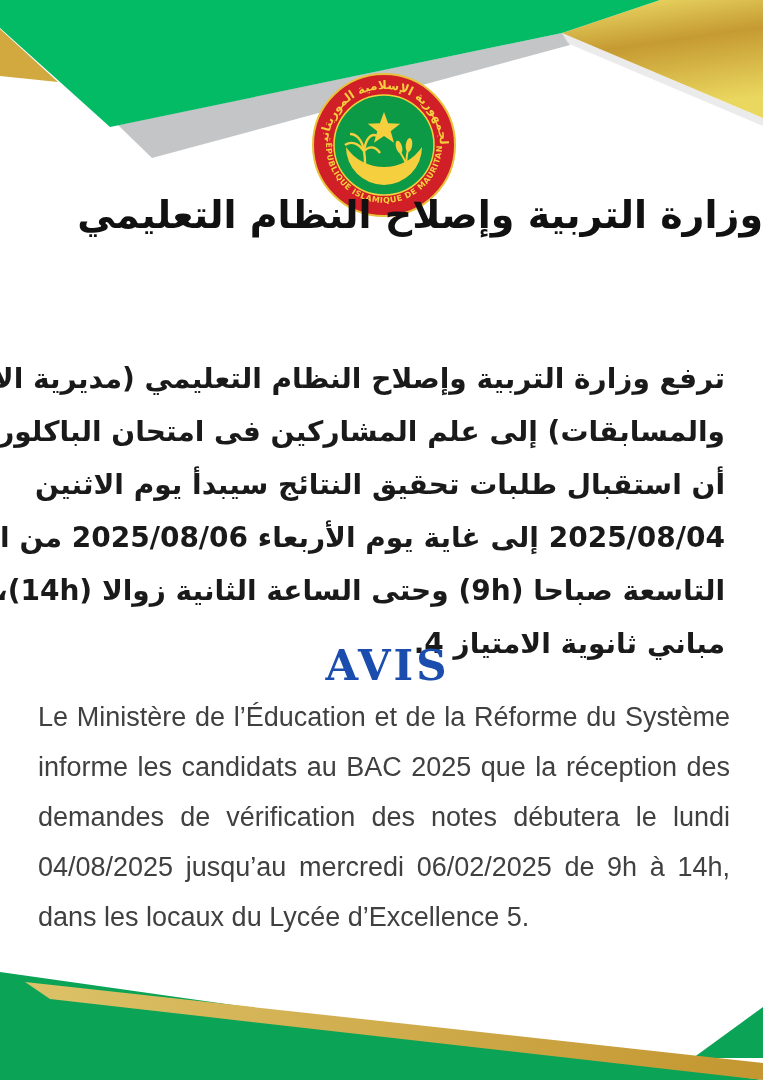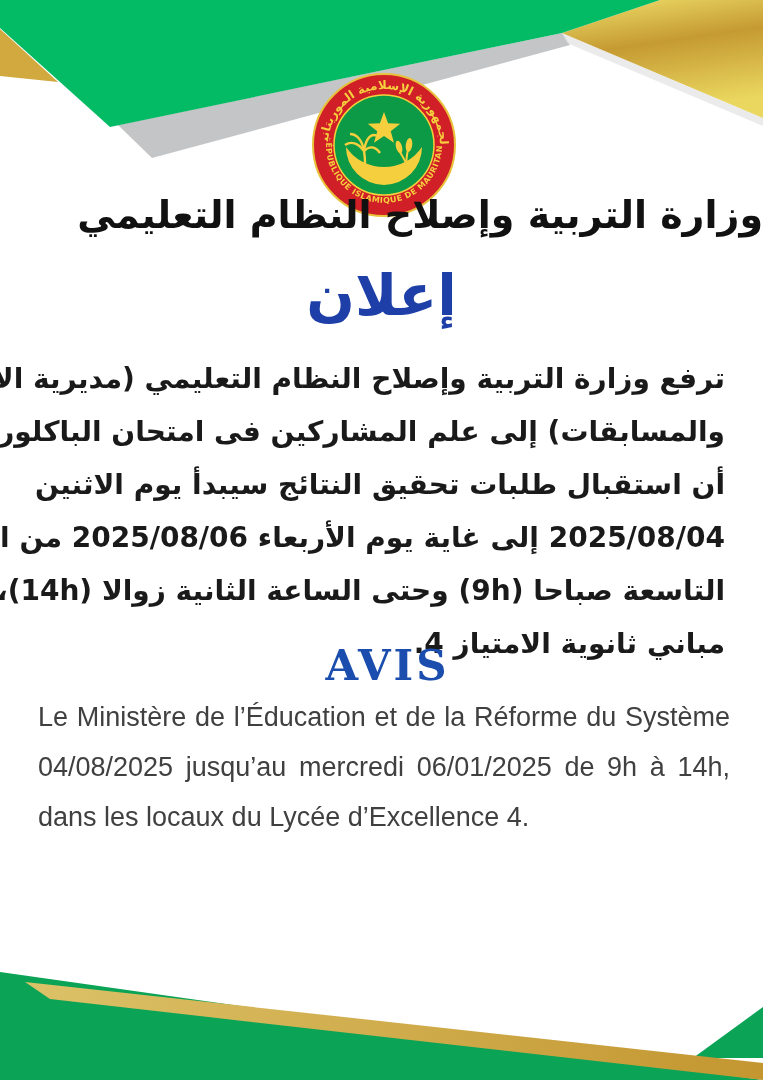--- a/index.html
+++ b/index.html
@@ -98,37 +98,38 @@
     <g transform="translate(22,6)">
       <path d="M0,22 C0,12 0,6 2,-1" stroke="#f6cf3e" stroke-width="2" fill="none"></path>
       <path d="M1,14 C-2,8 -4,4 -6,1" stroke="#f6cf3e" stroke-width="2" fill="none"></path>
       <ellipse cx="3" cy="-6" rx="3.2" ry="7" fill="#f6cf3e" transform="rotate(8 3 -6)"></ellipse>
       <ellipse cx="-7" cy="-4" rx="3" ry="6.5" fill="#f6cf3e" transform="rotate(-16 -7 -4)"></ellipse>
     </g>
   </svg>
 
   <div class="ministry-name">وزارة التربية وإصلاح النظام التعليمي</div>
 
-  <div class="title-ar">إعلان</div>
 
   <div class="ar-notice">
     <div class="ar-line">ترفع وزارة التربية وإصلاح النظام التعليمي (مديرية الامتحانات</div>
     <div class="ar-line">والمسابقات) إلى علم المشاركين فى امتحان الباكلوريا 2025،</div>
     <div class="ar-line">أن استقبال طلبات تحقيق النتائج سيبدأ يوم الاثنين</div>
     <div class="ar-line">2025/08/04 إلى غاية يوم الأربعاء 2025/08/06 من الساعة</div>
     <div class="ar-line">التاسعة صباحا (9h) وحتى الساعة الثانية زوالا (14h)، وذلك في</div>
     <div class="ar-line last">مباني ثانوية الامتياز 4.</div>
   </div>
 
   <div class="title-fr">AVIS</div>
 
   <div class="fr-notice">
     <div class="fr-line">Le Ministère de l’Éducation et de la Réforme du Système</div>
-    <div class="fr-line">04/08/2025 jusqu’au mercredi 06/01/2025 de 9h à 14h,</div>
-    <div class="fr-line last">dans les locaux du Lycée d’Excellence 4.</div>
+    <div class="fr-line">informe les candidats au BAC 2025 que la réception des</div>
+    <div class="fr-line">demandes de vérification des notes débutera le lundi</div>
+    <div class="fr-line">04/08/2025 jusqu’au mercredi 06/02/2025 de 9h à 14h,</div>
+    <div class="fr-line last">dans les locaux du Lycée d’Excellence 5.</div>
   </div>
 
   <svg class="decor decor-bottom" width="763" height="145" viewBox="0 0 763 145" aria-hidden="true">
     <defs>
       <linearGradient id="goldBottom" x1="0" y1="0" x2="1" y2="0">
         <stop offset="0" stop-color="#dcc268"></stop>
         <stop offset="1" stop-color="#c39630"></stop>
       </linearGradient>
     </defs>
     <polygon points="0,37 763,145 0,145" fill="#0ba356"></polygon>

